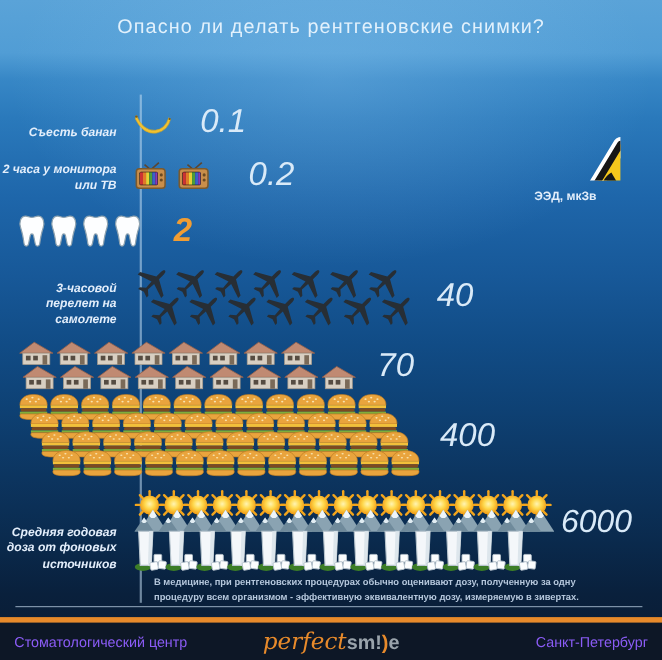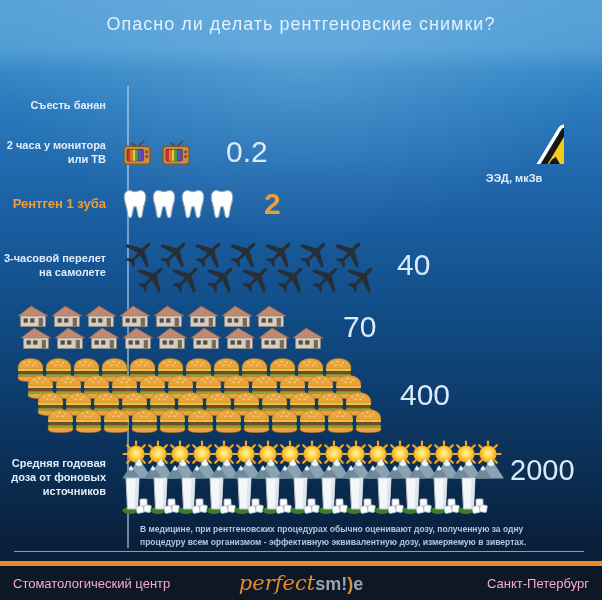--- a/index.html
+++ b/index.html
@@ -11,21 +11,21 @@
       linear-gradient(180deg,#5aa3d8 0%,#519dd5 8%,#3787c6 12%,#2a79bb 18%,#1e66aa 30%,#175898 42%,#114c86 52%,#0e4174 62%,#0c3560 72%,#0a2a4d 82%,#09203c 90%,#0a1b31 100%);
   }
   .title{
     position:absolute; top:14px; left:0; width:100%; text-align:center;
     font-size:18px; letter-spacing:1px; color:#e2f1fc; font-weight:400;
   }
   .vline{position:absolute; left:127px; top:86px; width:2px; height:462px; background:rgba(195,220,240,.55);}
   .hline{position:absolute; left:14px; right:18px; top:551px; height:1px; background:rgba(170,190,210,.8);}
 
   .rows{position:absolute; top:82px; left:0; width:602px;}
-  .row{display:flex; align-items:center;}
+  .row{display:flex; align-items:flex-end;font-style:italic;}
   .r0{height:46px}.r1{height:48px}.r2{height:56px}.r3{height:66px}.r4{height:58px}.r5{height:78px}.r6{height:86px}
   .label{
     width:106px; text-align:right; font-size:11px; font-weight:bold;
     color:#e3eefb; line-height:1.3; flex:none;
   }
   .label.hl{color:#f19d33; font-size:13px;}
   .body{margin-left:16px; display:flex; align-items:center;}
   .picto{display:block;}
   .picto-line{display:flex; font-size:0; line-height:0; align-items:flex-end;}
   .val{font-size:30px; color:#d9eaf8; margin-left:26px; font-weight:400;}
@@ -61,21 +61,21 @@
     position:absolute; left:140px; top:523px; width:424px;
     font-size:8.5px; line-height:1.55; color:#b5c7dc; font-weight:bold;
   }
 
   .footer{
     position:absolute; left:0; bottom:0; width:602px; height:34px;
     background:#0d1726; border-top:5px solid #e78a2b;
     display:flex; align-items:center; justify-content:space-between;
     box-sizing:content-box;
   }
-  .footer-left,.footer-right{font-size:13px; color:#f9a8d4; padding:0 13px;}
+  .footer-left,.footer-right{font-size:13px; color:#8b5cf6; padding:0 13px;}
   .logo{position:absolute; left:50%; transform:translateX(-50%); white-space:nowrap;}
   .logo .p-perfect{font-family:"DejaVu Serif", serif; font-style:italic; font-size:21px; color:#e78a2b;}
   .logo .p-sm,.logo .p-e{font-size:18px; font-weight:bold; color:#99a3ab;}
   .logo .p-bang{font-size:18px; font-weight:bold; color:#99a3ab;}
   .logo .p-paren{font-size:18px; font-weight:bold; color:#e78a2b;}
   .defs{position:absolute; width:0; height:0; overflow:hidden;}
 </style>
 </head>
 <body>
 
@@ -197,39 +197,48 @@
   <div class="rad">
     <svg viewBox="-50 -42 100 80">
         <use href="#sym-radiation"></use>
       </svg>
     <div class="rad-label">ЭЭД, мкЗв</div>
   </div>
 
   <div class="rows">
     <div class="row r0">
       <div class="label">Съесть банан</div>
+      <div class="body">
+          <div class="picto">
+            <div class="picto-line banana-line line-0">
+              <svg class="ic ic-banana">
+                <use href="#sym-banana"></use>
+              </svg>
+            </div>
+          </div>
+        <div class="val">0.1</div>
+        </div>
     </div>
     <div class="row r1">
       <div class="label">2 часа у монитора или ТВ</div>
       <div class="body">
           <div class="picto">
             <div class="picto-line tv-line line-0">
               <svg class="ic ic-tv">
                 <use href="#sym-tv"></use>
               </svg>
               <svg class="ic ic-tv">
                 <use href="#sym-tv"></use>
               </svg>
             </div>
           </div>
         <div class="val">0.2</div>
         </div>
     </div>
     <div class="row r2">
-      <div class="label hl">Рентген 1 зуба</div>
       <div class="body">
           <div class="picto">
             <div class="picto-line tooth-line line-0">
               <svg class="ic ic-tooth">
                 <use href="#sym-tooth"></use>
               </svg>
               <svg class="ic ic-tooth">
                 <use href="#sym-tooth"></use>
               </svg>
               <svg class="ic ic-tooth">
@@ -663,21 +672,21 @@
                 <use href="#sym-glass"></use>
               </svg>
               <svg class="ic ic-glass">
                 <use href="#sym-glass"></use>
               </svg>
               <svg class="ic ic-glass">
                 <use href="#sym-glass"></use>
               </svg>
             </div>
           </div>
-        <div class="val">2000</div>
+        <div class="val">6000</div>
         </div>
     </div>
   </div>
 
   <div class="footnote">В медицине, при рентгеновских процедурах обычно оценивают дозу, полученную за одну процедуру всем организмом - эффективную эквивалентную дозу, измеряемую в зивертах.</div>
   <div class="hline"></div>
 
   <div class="footer">
     <div class="footer-left">Стоматологический центр</div>
     <div class="logo">

